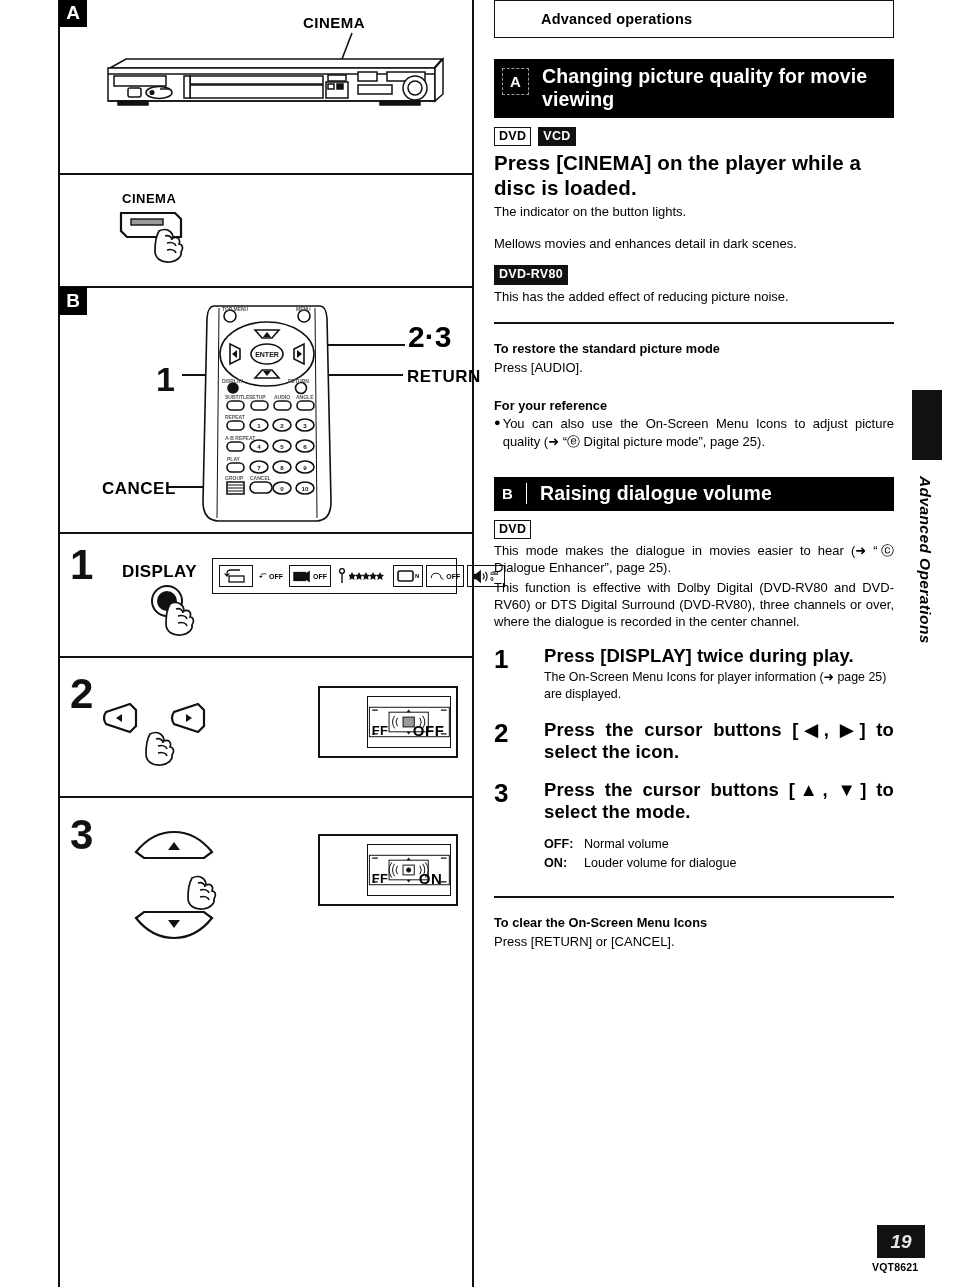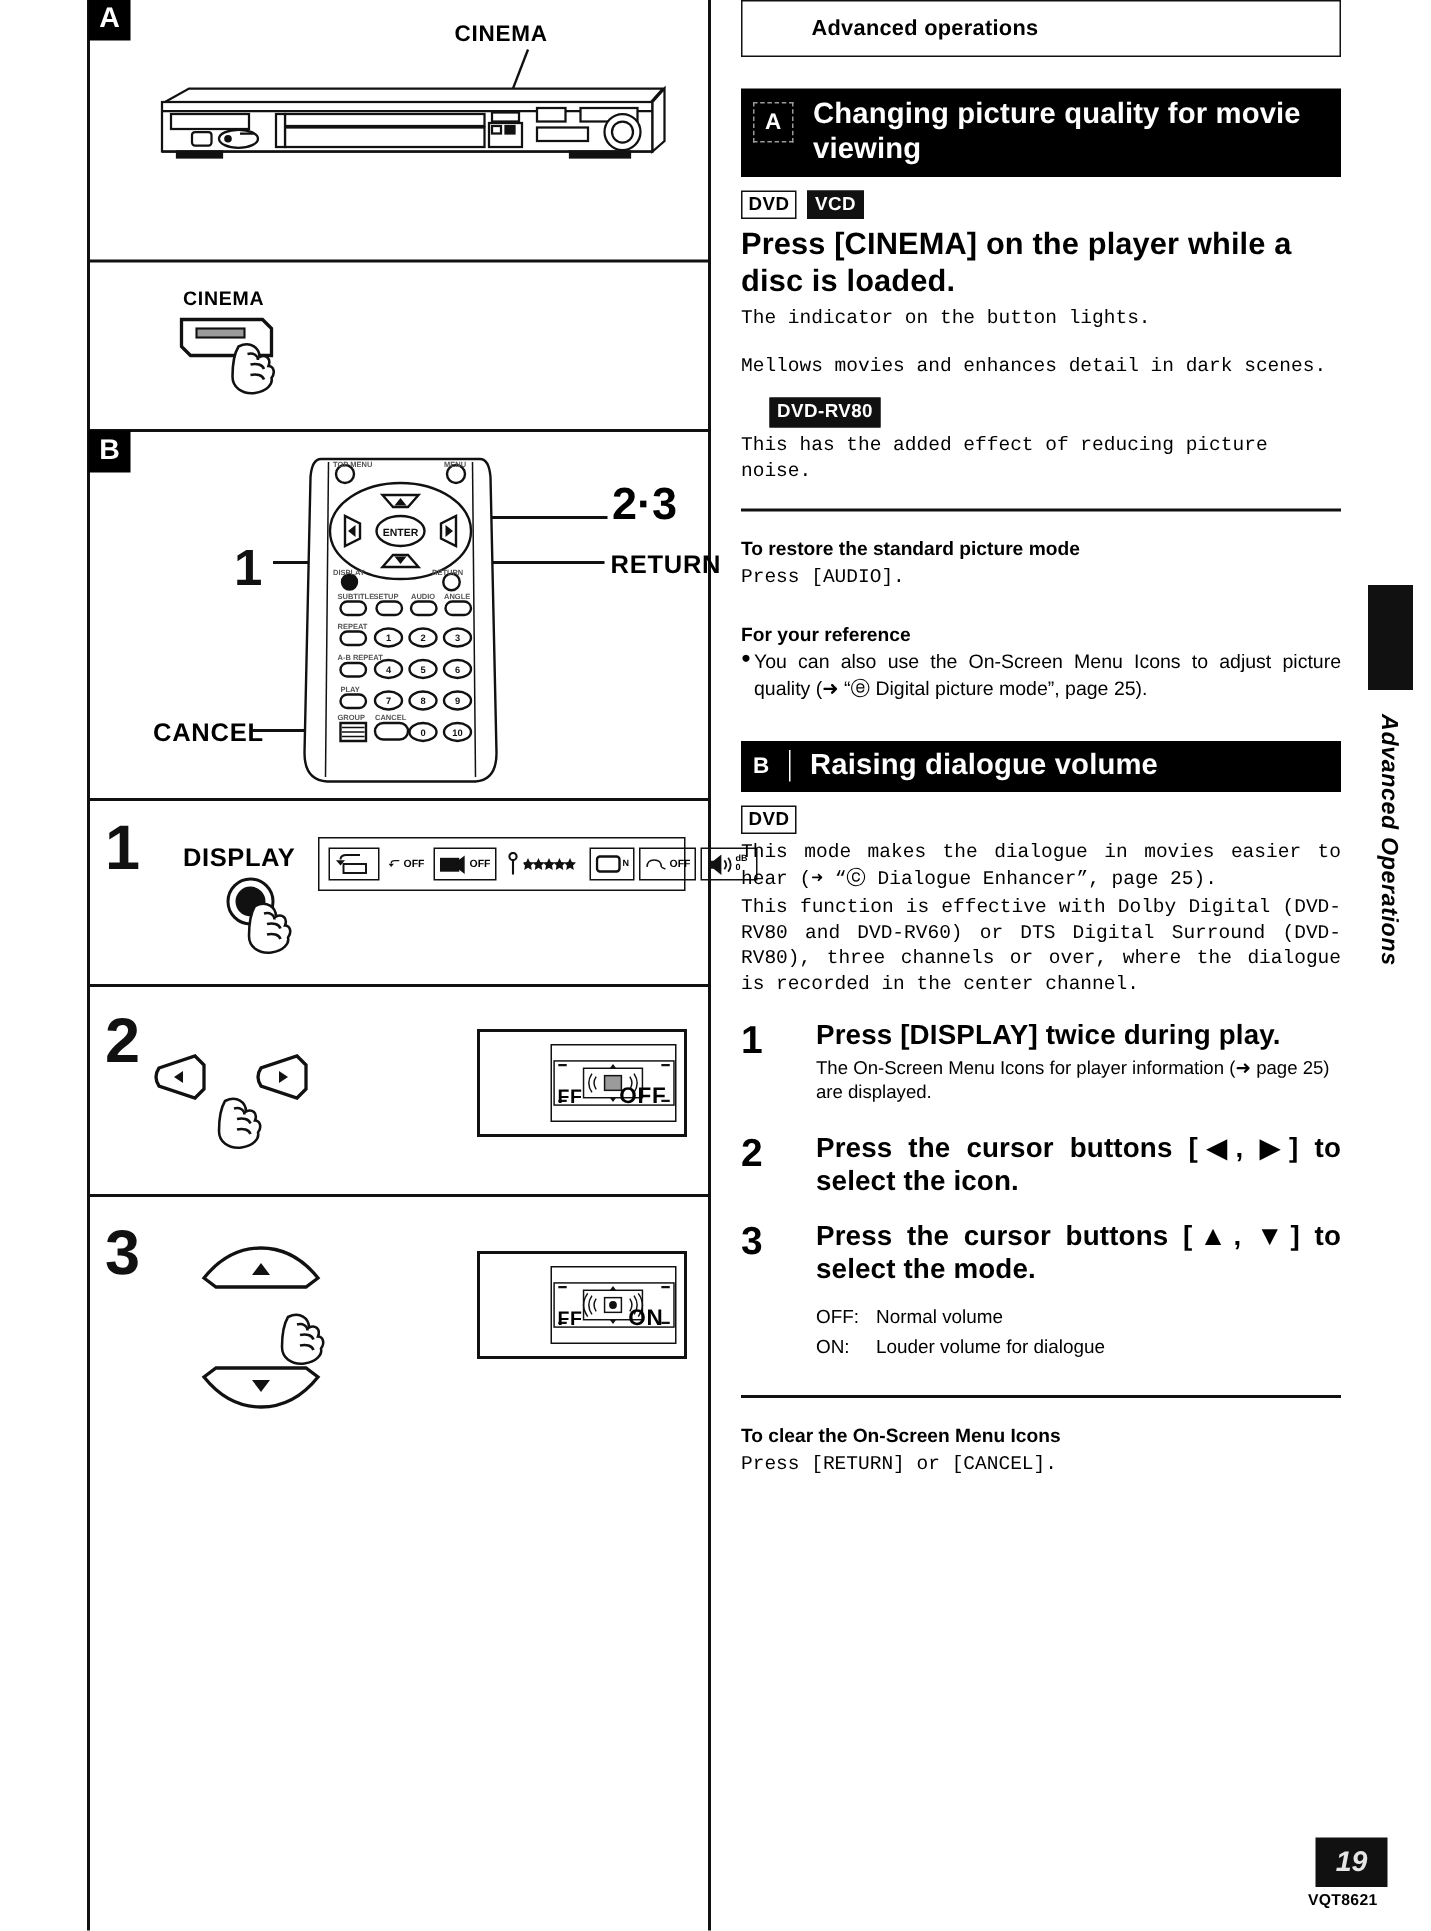--- a/index.html
+++ b/index.html
@@ -57,41 +57,41 @@
   .sect-band .ttl{font-weight:bold;font-size:19.5px;line-height:1.17;letter-spacing:.1px;}
 
   .badge-row{margin-top:9px;display:flex;gap:7px;align-items:flex-end;}
   .badge{
     font-weight:bold;font-size:12.5px;line-height:1;padding:2px 4px 3px 4px;
     border:1.4px solid #111;letter-spacing:.3px;
   }
   .badge.inv{background:#111;color:#fff;border-color:#111;}
 
   .bigstmt{font-weight:bold;font-size:20.5px;line-height:1.19;margin-top:5px;letter-spacing:.1px;}
-  .body-t{font-size:13px;line-height:1.32;margin-top:3px;font-family:Liberation Mono, monospace;}
+  .body-t{font-size:13px;line-height:1.32;margin-top:3px;}
   .body-t.gap{margin-top:15px;}
   .sub-h{font-weight:bold;font-size:12.8px;margin-top:22px;}
   .sub-h.tight{margin-top:17px;}
   .bullet{font-size:13px;line-height:1.38;margin-top:2px;display:flex;gap:2px;text-align:justify;}
   .bullet .dot{font-size:11px;line-height:1.42;}
 
   hr.rule{border:none;border-top:2.2px solid #111;margin:17px 0 0 0;}
 
   
   .inst{display:flex;margin-top:15px;}
   .inst .n{font-weight:bold;font-size:26px;line-height:1;width:50px;min-width:50px;
            padding-top:1px;font-family:"Liberation Sans",sans-serif;}
   .inst .c{flex:1;}
   .inst .h{font-weight:bold;font-size:18.5px;line-height:1.2;letter-spacing:.1px;}
   .inst .h.just{text-align:justify;text-align-last:left;}
   .inst .d{font-size:12.4px;line-height:1.33;margin-top:2px;}
 
   .modes{margin-top:12px;margin-left:50px;font-size:12.6px;line-height:1.55;}
   .modes .row{display:flex;}
-  .modes .k{font-weight:normal;width:40px;min-width:40px;}
+  .modes .k{font-weight:bold;width:40px;min-width:40px;}
 
   
   .side-blk{position:absolute;left:912px;top:390px;width:30px;height:70px;background:#111;}
   .side-txt{position:absolute;left:905px;top:455px;width:40px;height:210px;
     display:flex;align-items:center;justify-content:center;}
   .side-txt span{
     writing-mode:vertical-rl;font-style:italic;font-weight:bold;font-size:15.5px;
     letter-spacing:.4px;white-space:nowrap;
   }
 
@@ -467,21 +467,21 @@
 
     <div class="badge-row">
       <span class="badge">DVD</span>
       <span class="badge inv">VCD</span>
     </div>
 
     <div class="bigstmt">Press [CINEMA] on the player while a disc is loaded.</div>
     <div class="body-t">The indicator on the button lights.</div>
     <div class="body-t gap">Mellows movies and enhances detail in dark scenes.</div>
 
-    <div class="badge-row" style="margin-top:13px;margin-left:19px;">
+    <div class="badge-row" style="margin-top:13px;">
       <span class="badge inv">DVD-RV80</span>
     </div>
     <div class="body-t">This has the added effect of reducing picture noise.</div>
 
     <hr class="rule">
 
     <div class="sub-h tight">To restore the standard picture mode</div>
     <div class="body-t">Press [AUDIO].</div>
 
     <div class="sub-h">For your reference</div>

